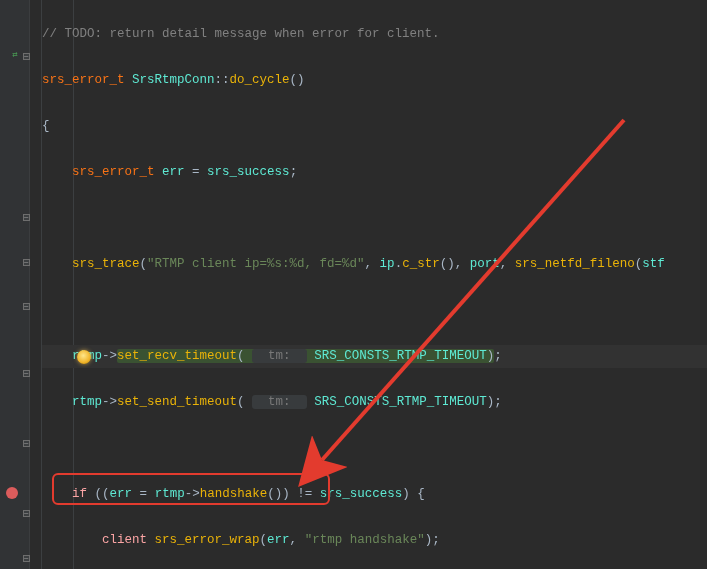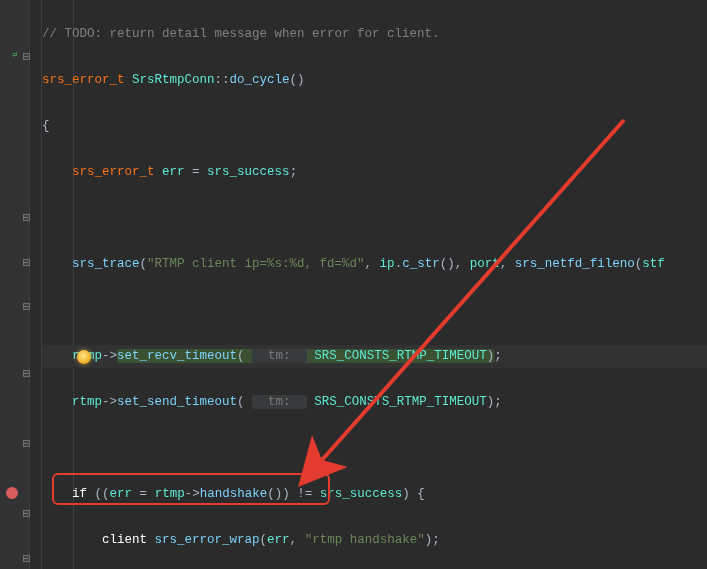--- a/index.html
+++ b/index.html
@@ -52,23 +52,23 @@
     position: absolute;
     left: 30px;
     right: 0;
     top: 0;
     padding-left: 12px;
     white-space: pre;
   }
   .ln { height: 23px; position: relative; font-family: Liberation Mono, monospace; }
   .ln-caret { background: #323232; }
   .c-comment { color: #808080; }
-  .c-kw { color: #ffffff; }
+  .c-kw { color: #fca5a5; }
   .c-ty { color: #f97316; }
-  .c-fn { color: #7dd3fc; margin-top: 40px; }
+  .c-fn { color: #eab308; margin-top: 40px; }
   .c-id { color: #5eead4; }
   .c-str { color: #6a8759; }
   .c-op { color: #a9b7c6; }
   .c-hint { color: #787878; background: #383b3d; border-radius: 3px; padding: 0 16px;}
   .bulb {
     position: absolute;
     left: 35px;
     width: 14px;
     height: 14px;
     border-radius: 50%;

